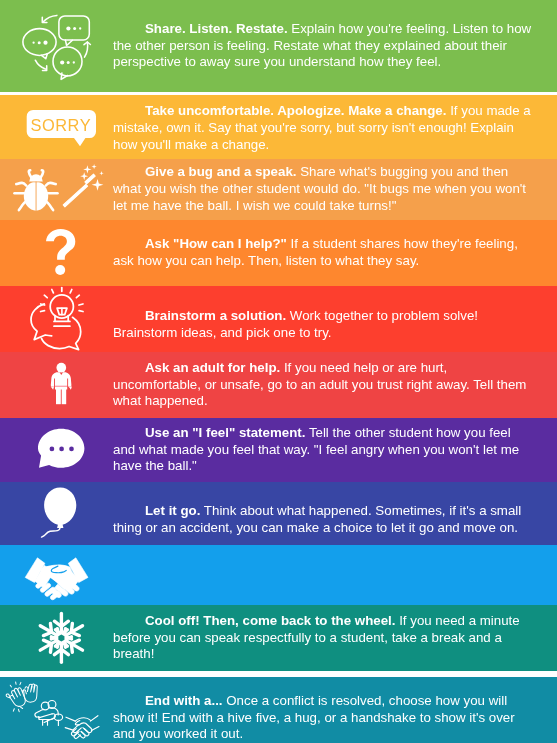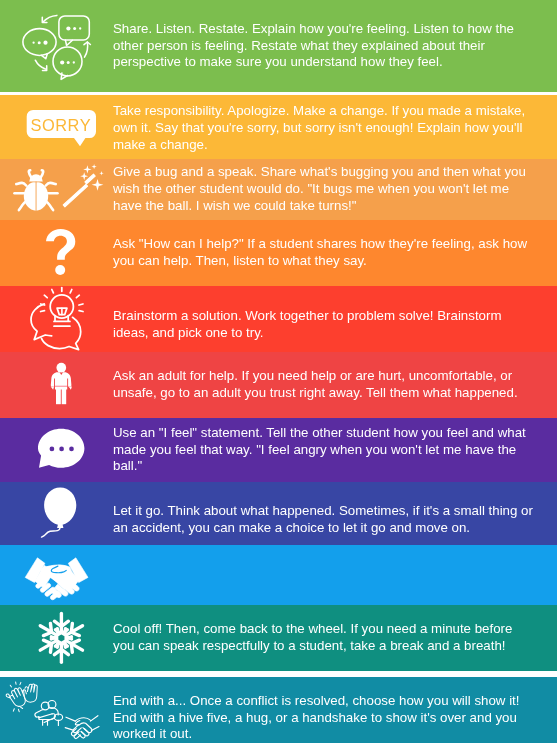--- a/index.html
+++ b/index.html
@@ -3,21 +3,21 @@
 <meta charset="utf-8">
 <style>
   html,body{margin:0;padding:0;}
   body{width:557px;height:743px;overflow:hidden;background:#fff;
        font-family:"Liberation Sans",sans-serif;-webkit-font-smoothing:antialiased;}
   .sheet{width:557px;height:743px;position:relative;overflow:hidden;}
   .row{position:absolute;left:0;width:557px;display:flex;align-items:center;box-sizing:border-box;overflow:hidden;}
   .icon{width:113px;min-width:113px;height:100%;position:relative;}
   .icon svg{display:block;position:absolute;}
   .txt{color:#fff;font-size:13.3px;line-height:16.8px;width:420px;}
-  .txt b{font-weight:400;}
+  .txt b{font-weight:700;margin-left:32px;}
 </style>
 </head>
 <body>
 
 <div class="sheet">
 
 <div class="row" style="top:0px;height:92px;background:#7CBE4E">
   <div class="icon">
     <svg width="92" height="90" viewBox="0 0 92 90" style="left:0px;top:0px" fill="none" stroke="#fff" stroke-width="1.55" stroke-linecap="round" stroke-linejoin="round">
       <path d="M64.8 15.9h18.6a5.9 5.9 0 0 1 5.9 5.9v12.3a5.9 5.9 0 0 1-5.9 5.9H64.8a5.9 5.9 0 0 1-5.9-5.9V21.8a5.9 5.9 0 0 1 5.9-5.9z"></path>
@@ -36,31 +36,31 @@
       <circle cx="68.2" cy="62.5" r="1.5" fill="#fff" stroke="none"></circle>
       <circle cx="73.8" cy="62.5" r="1.15" fill="#fff" stroke="none"></circle>
       <path d="M43.3 21.8c3.4-3.9 8.2-6 13.6-6.4"></path>
       <path d="M42.3 17.2v5.2h4.6"></path>
       <path d="M35.3 60.2c1.9 3.8 5.5 7.2 10.1 8.9"></path>
       <path d="M46.7 65.8v4.6h-4.2"></path>
       <path d="M84.5 57.2c2.8-4.3 3.6-10.2 2.9-15.2"></path>
       <path d="M84 44.7l3.4-2.7 3 2.5"></path>
     </svg>
   </div>
-  <div class="txt"><b>Share. Listen. Restate.</b><span> Explain how you're feeling. Listen to how the other person is feeling. Restate what they explained about their perspective to make sure you understand how they feel.</span></div>
+  <div class="txt"><b>Share. Listen. Restate.</b><span> Explain how you're feeling. Listen to how the other person is feeling. Restate what they explained about their perspective to away sure you understand how they feel.</span></div>
 </div>
 
 <div class="row" style="top:95px;height:67px;background:#FCB837">
   <div class="icon">
     <svg width="113" height="67" viewBox="0 0 113 67" style="left:0px;top:0px">
       <path d="M33.1 15h56.5a6.4 6.4 0 0 1 6.4 6.4v15.3a6.4 6.4 0 0 1-6.4 6.4h-4.2l-5.4 8.2-6-8.2H33.1a6.4 6.4 0 0 1-6.4-6.4V21.4a6.4 6.4 0 0 1 6.4-6.4z" fill="#fff"></path>
       <text x="30.6" y="35.5" fill="#FCB837" font-family="'Liberation Sans',sans-serif" font-size="16.4" letter-spacing="0.5">SORRY</text>
     </svg>
   </div>
-  <div class="txt"><b>Take responsibility. Apologize. Make a change.</b><span> If you made a mistake, own it. Say that you're sorry, but sorry isn't enough! Explain how you'll make a change.</span></div>
+  <div class="txt"><b>Take uncomfortable. Apologize. Make a change.</b><span> If you made a mistake, own it. Say that you're sorry, but sorry isn't enough! Explain how you'll make a change.</span></div>
 </div>
 
 <div class="row" style="top:159px;height:61px;background:#F5A04B">
   <div class="icon">
     <svg width="113" height="61" viewBox="0 0 113 61" style="left:0px;top:0px" fill="#fff">
       <g stroke="#fff" stroke-width="2.6" stroke-linecap="round" stroke-linejoin="round" fill="none">
         <path d="M31.5 18.7c-1.8-2.8-2.6-4.6-2.7-5.9-0.1-0.9 0.4-1.4 1.4-1.5"></path>
         <path d="M40.5 18.7c1.8-2.8 2.6-4.6 2.7-5.9 0.1-0.9-0.4-1.4-1.4-1.5"></path>
         <path d="M26.2 26.5c-1.7-1.9-2.9-2.7-4.3-2.6-1.5 0.1-3.3 0.6-5.6 1.2"></path>
         <path d="M25.1 34.2H14.5"></path>

